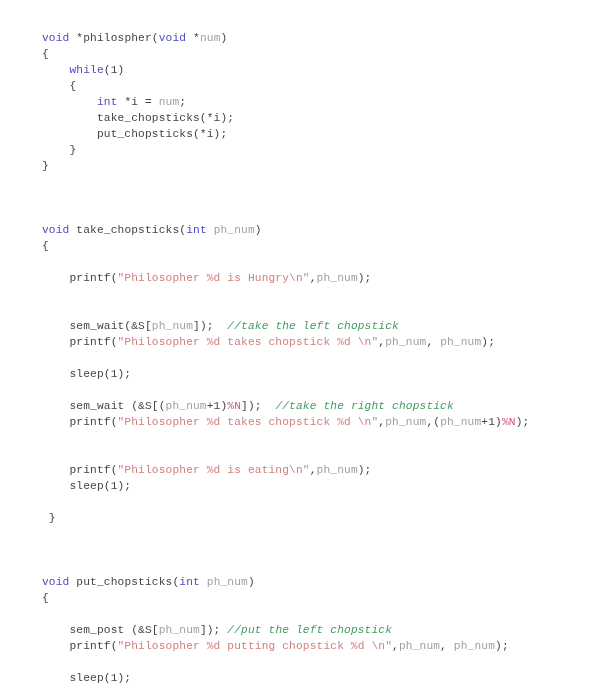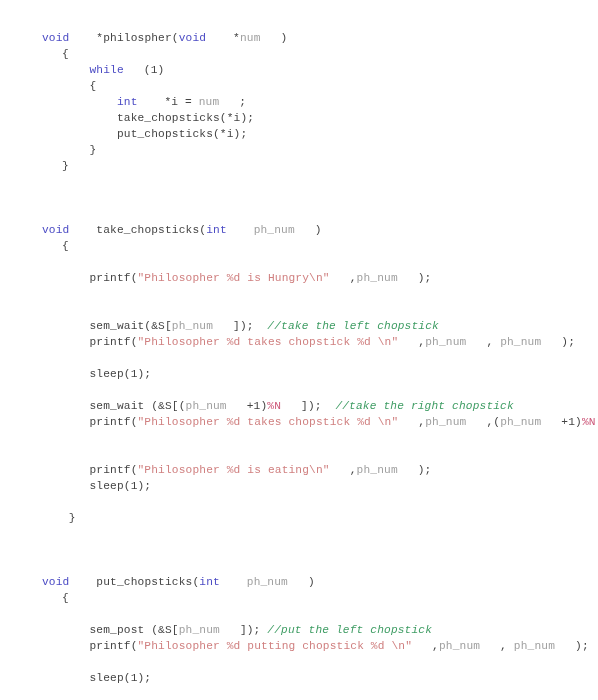--- a/index.html
+++ b/index.html
@@ -27,19 +27,19 @@
     height: 16px;
     white-space: pre;
   }
   .line.blank { height: 16px; }
 
   
   .tok-kw      { color: #4b4bc4; font-family: Liberation Mono, monospace; }
   .tok-str     { color: #d08080; }
   .tok-cmt     { color: #3e9c63; font-style: italic; }
   .tok-id      { color: #a0a0a0; }
-  .tok-plain   { color: #444444; padding-left: 20px; }
+  .tok-plain   { color: #444444; }
   .tok-macro   { color: #cc5577; }
 </style>
 </head>
 <body>
 
 <div id="code-listing"><div class="line"><span class="tok-kw">void</span><span class="tok-plain"> *philospher(</span><span class="tok-kw">void</span><span class="tok-plain"> *</span><span class="tok-id">num</span><span class="tok-plain">)</span></div><div class="line"><span class="tok-plain">{</span></div><div class="line"><span class="tok-plain">    </span><span class="tok-kw">while</span><span class="tok-plain">(1)</span></div><div class="line"><span class="tok-plain">    {</span></div><div class="line"><span class="tok-plain">        </span><span class="tok-kw">int</span><span class="tok-plain"> *i = </span><span class="tok-id">num</span><span class="tok-plain">;</span></div><div class="line"><span class="tok-plain">        take_chopsticks(*i);</span></div><div class="line"><span class="tok-plain">        put_chopsticks(*i);</span></div><div class="line"><span class="tok-plain">    }</span></div><div class="line"><span class="tok-plain">}</span></div><div class="line blank">&nbsp;</div><div class="line blank">&nbsp;</div><div class="line blank">&nbsp;</div><div class="line"><span class="tok-kw">void</span><span class="tok-plain"> take_chopsticks(</span><span class="tok-kw">int</span><span class="tok-plain"> </span><span class="tok-id">ph_num</span><span class="tok-plain">)</span></div><div class="line"><span class="tok-plain">{</span></div><div class="line blank">&nbsp;</div><div class="line"><span class="tok-plain">    printf(</span><span class="tok-str">"Philosopher %d is Hungry\n"</span><span class="tok-plain">,</span><span class="tok-id">ph_num</span><span class="tok-plain">);</span></div><div class="line blank">&nbsp;</div><div class="line blank">&nbsp;</div><div class="line"><span class="tok-plain">    sem_wait(&amp;S[</span><span class="tok-id">ph_num</span><span class="tok-plain">]);  </span><span class="tok-cmt">//take the left chopstick</span></div><div class="line"><span class="tok-plain">    printf(</span><span class="tok-str">"Philosopher %d takes chopstick %d \n"</span><span class="tok-plain">,</span><span class="tok-id">ph_num</span><span class="tok-plain">, </span><span class="tok-id">ph_num</span><span class="tok-plain">);</span></div><div class="line blank">&nbsp;</div><div class="line"><span class="tok-plain">    sleep(1);</span></div><div class="line blank">&nbsp;</div><div class="line"><span class="tok-plain">    sem_wait (&amp;S[(</span><span class="tok-id">ph_num</span><span class="tok-plain">+1)</span><span class="tok-macro">%N</span><span class="tok-plain">]);  </span><span class="tok-cmt">//take the right chopstick</span></div><div class="line"><span class="tok-plain">    printf(</span><span class="tok-str">"Philosopher %d takes chopstick %d \n"</span><span class="tok-plain">,</span><span class="tok-id">ph_num</span><span class="tok-plain">,(</span><span class="tok-id">ph_num</span><span class="tok-plain">+1)</span><span class="tok-macro">%N</span><span class="tok-plain">);</span></div><div class="line blank">&nbsp;</div><div class="line blank">&nbsp;</div><div class="line"><span class="tok-plain">    printf(</span><span class="tok-str">"Philosopher %d is eating\n"</span><span class="tok-plain">,</span><span class="tok-id">ph_num</span><span class="tok-plain">);</span></div><div class="line"><span class="tok-plain">    sleep(1);</span></div><div class="line blank">&nbsp;</div><div class="line"><span class="tok-plain"> }</span></div><div class="line blank">&nbsp;</div><div class="line blank">&nbsp;</div><div class="line blank">&nbsp;</div><div class="line"><span class="tok-kw">void</span><span class="tok-plain"> put_chopsticks(</span><span class="tok-kw">int</span><span class="tok-plain"> </span><span class="tok-id">ph_num</span><span class="tok-plain">)</span></div><div class="line"><span class="tok-plain">{</span></div><div class="line blank">&nbsp;</div><div class="line"><span class="tok-plain">    sem_post (&amp;S[</span><span class="tok-id">ph_num</span><span class="tok-plain">]); </span><span class="tok-cmt">//put the left chopstick</span></div><div class="line"><span class="tok-plain">    printf(</span><span class="tok-str">"Philosopher %d putting chopstick %d \n"</span><span class="tok-plain">,</span><span class="tok-id">ph_num</span><span class="tok-plain">, </span><span class="tok-id">ph_num</span><span class="tok-plain">);</span></div><div class="line blank">&nbsp;</div><div class="line"><span class="tok-plain">    sleep(1);</span></div><div class="line blank">&nbsp;</div></div>
 
 </body></html>

